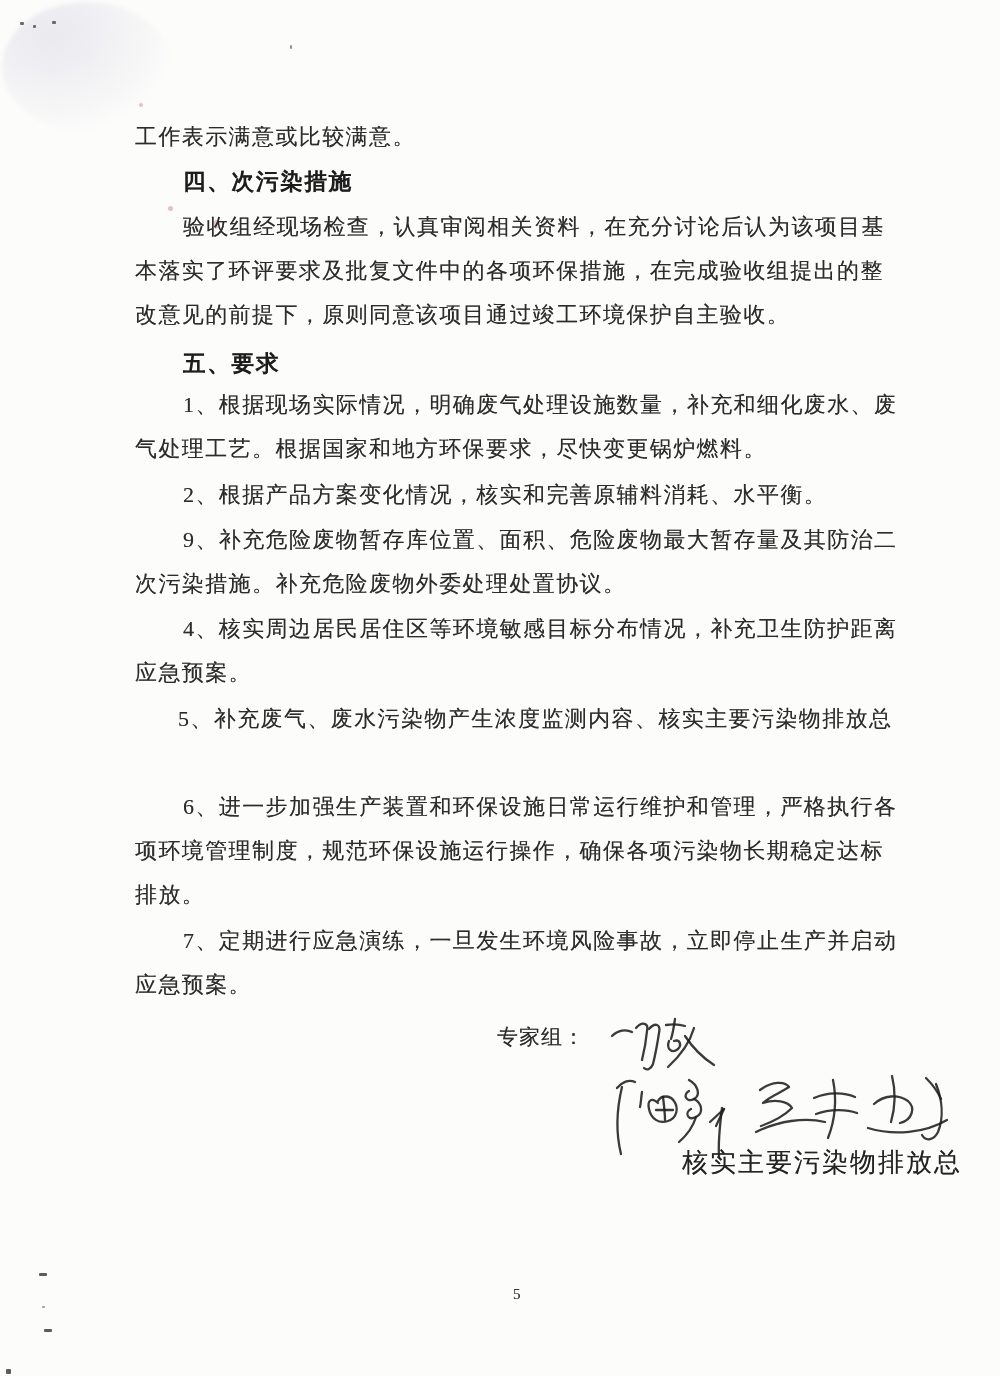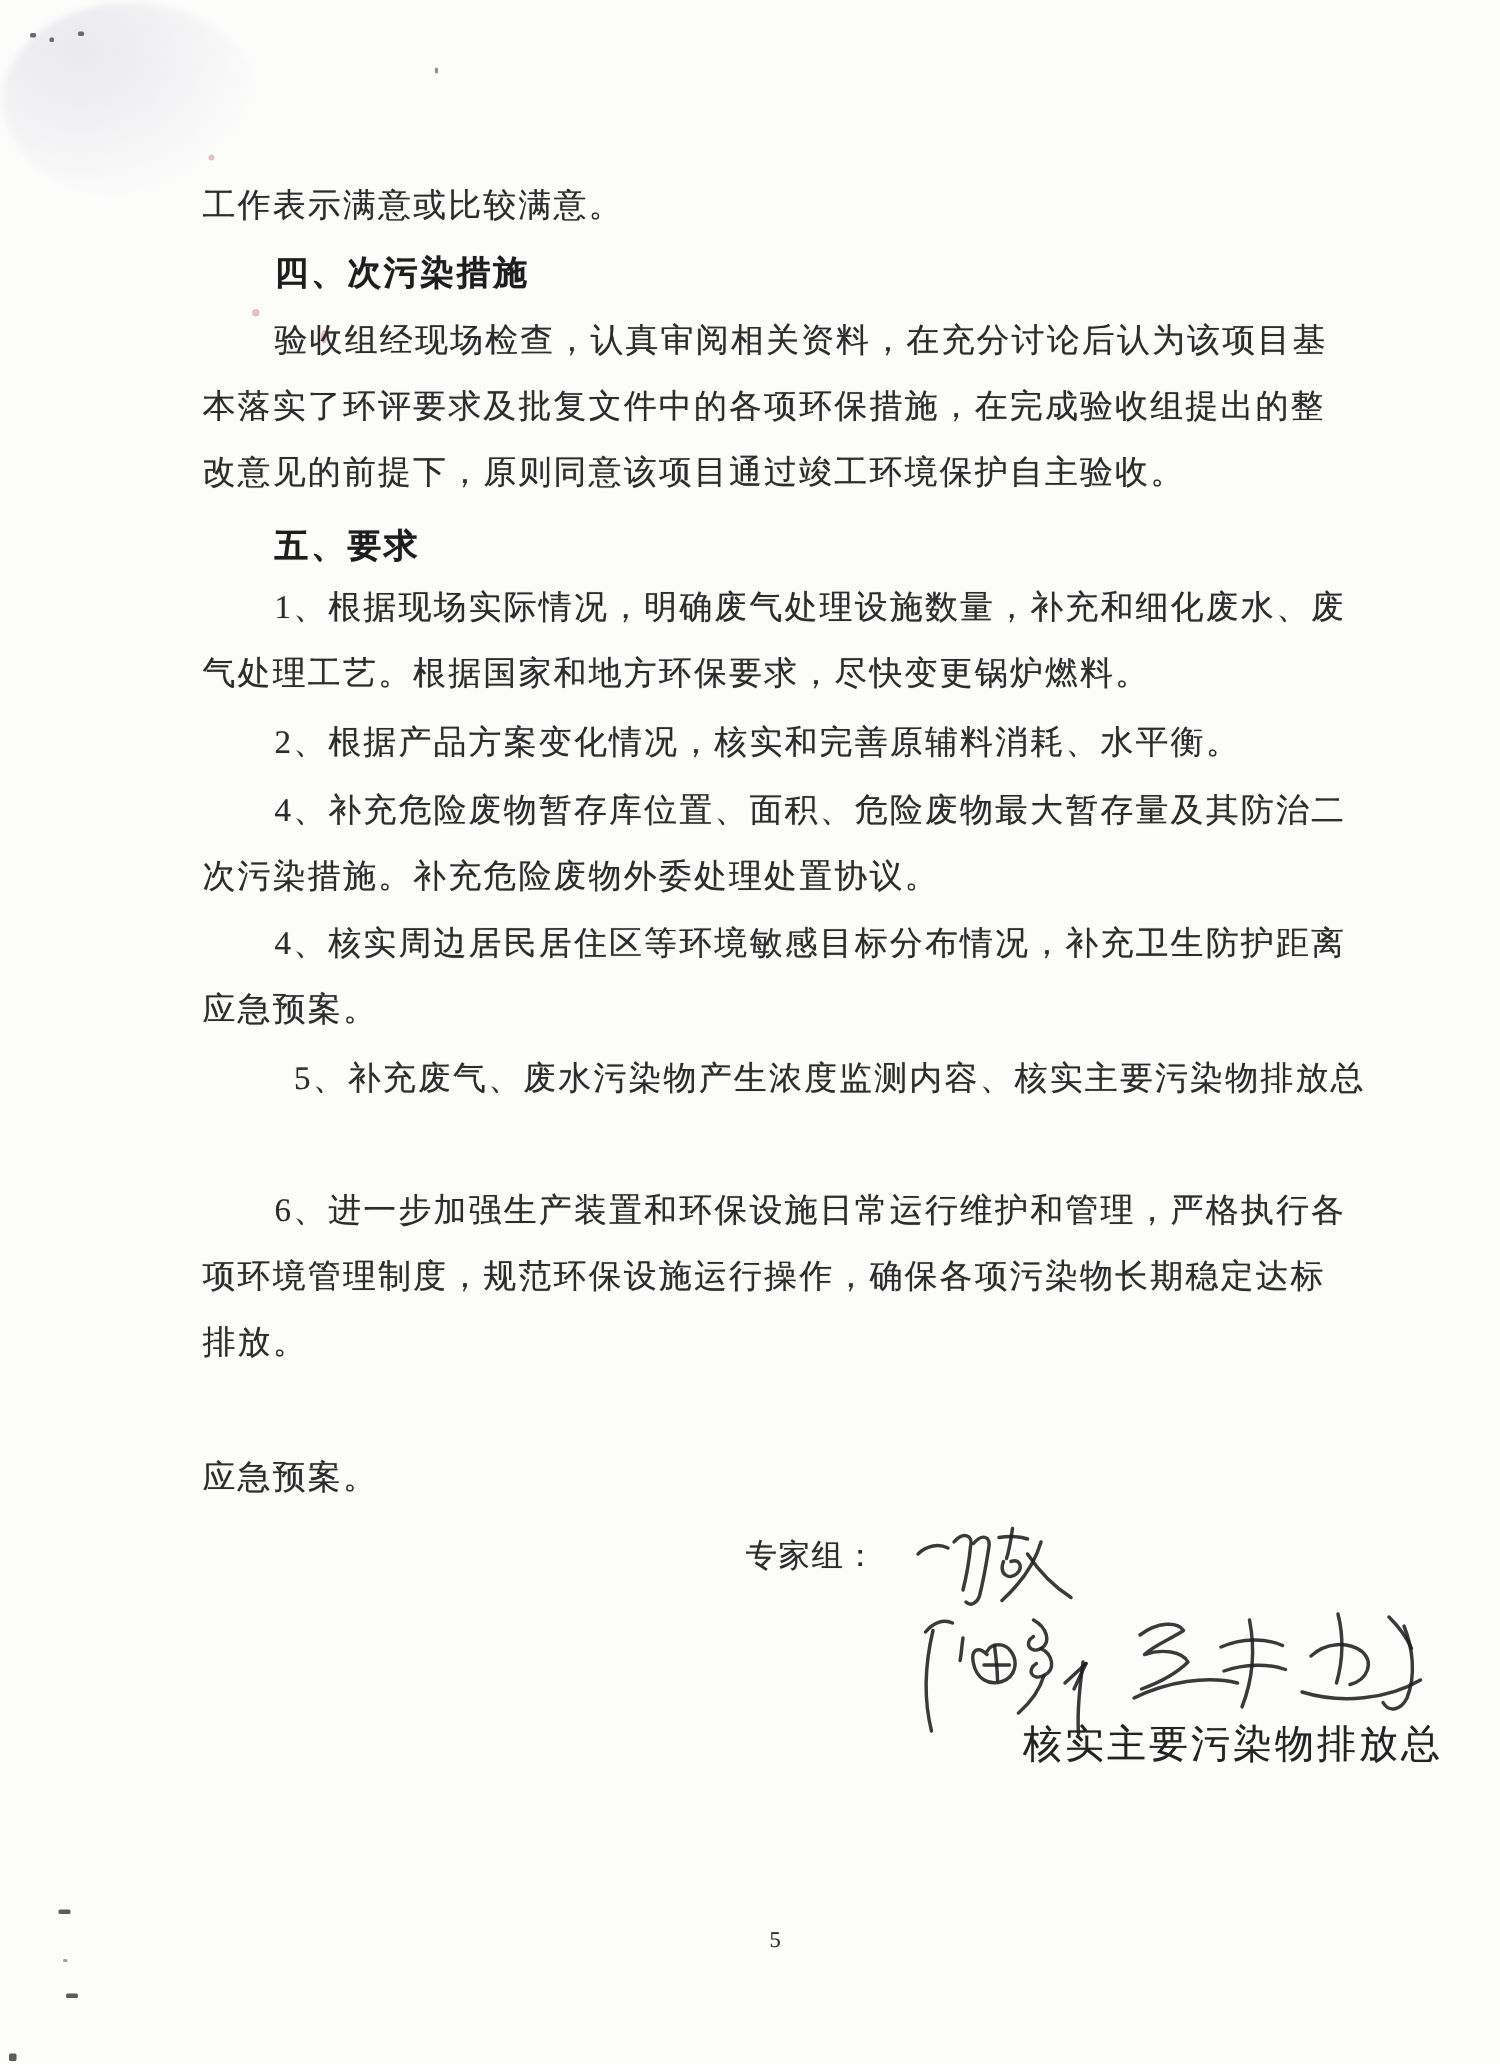--- a/index.html
+++ b/index.html
@@ -51,28 +51,29 @@
 
   <div class="t h" style="left:183px;top:166px;">四、次污染措施</div>
   <div class="t" style="left:135px;top:256px;">本落实了环评要求及批复文件中的各项环保措施，在完成验收组提出的整</div>
   <div class="t" style="left:183px;top:212px;">验收组经现场检查，认真审阅相关资料，在充分讨论后认为该项目基</div>
   <div class="t" style="left:135px;top:300px;">改意见的前提下，原则同意该项目通过竣工环境保护自主验收。</div>
 
   <div class="t h" style="left:183px;top:348px;">五、要求</div>
   <div class="t" style="left:183px;top:390px;">1、根据现场实际情况，明确废气处理设施数量，补充和细化废水、废</div>
   <div class="t" style="left:135px;top:434px;">气处理工艺。根据国家和地方环保要求，尽快变更锅炉燃料。</div>
   <div class="t" style="left:183px;top:480px;">2、根据产品方案变化情况，核实和完善原辅料消耗、水平衡。</div>
-  <div class="t" style="left:183px;top:525px;">4、补充危险废物暂存库位置、面积、危险废物最大暂存量及其防治二</div>
+  <div class="t" style="left:183px;top:525px;">9、补充危险废物暂存库位置、面积、危险废物最大暂存量及其防治二</div>
   <div class="t" style="left:135px;top:569px;">次污染措施。补充危险废物外委处理处置协议。</div>
   <div class="t" style="left:183px;top:614px;">4、核实周边居民居住区等环境敏感目标分布情况，补充卫生防护距离</div>
   <div class="t" style="left:135px;top:658px;">应急预案。</div>
-  <div class="t" style="left:196px;top:704px;">5、补充废气、废水污染物产生浓度监测内容、核实主要污染物排放总</div>
+  <div class="t" style="left:178px;top:704px;">5、补充废气、废水污染物产生浓度监测内容、核实主要污染物排放总</div>
   <div class="t" style="left:183px;top:792px;">6、进一步加强生产装置和环保设施日常运行维护和管理，严格执行各</div>
   <div class="t" style="left:135px;top:836px;">项环境管理制度，规范环保设施运行操作，确保各项污染物长期稳定达标</div>
   <div class="t" style="left:135px;top:880px;">排放。</div>
+  <div class="t" style="left:183px;top:926px;">7、定期进行应急演练，一旦发生环境风险事故，立即停止生产并启动</div>
   <div class="t" style="left:135px;top:970px;">应急预案。</div>
 
   <div class="t label" style="left:497px;top:1023px;">专家组：</div>
 
   <svg class="sig" style="left:608px;top:1016px;" width="116" height="60" viewBox="0 0 116 60">
     <path d="M4,20 C10,14 18,13 24,16"></path>
     <path d="M28,12 C34,5 41,7 39,15 C38,26 36,36 34,44"></path>
     <path d="M41,13 C47,6 53,8 51,17 C49,30 47,40 45,48 C43,53 39,55 36,52"></path>
     <path d="M58,9 C64,8 71,8 77,10"></path>
     <path d="M67,3 C66,10 65,17 63,23"></path>

